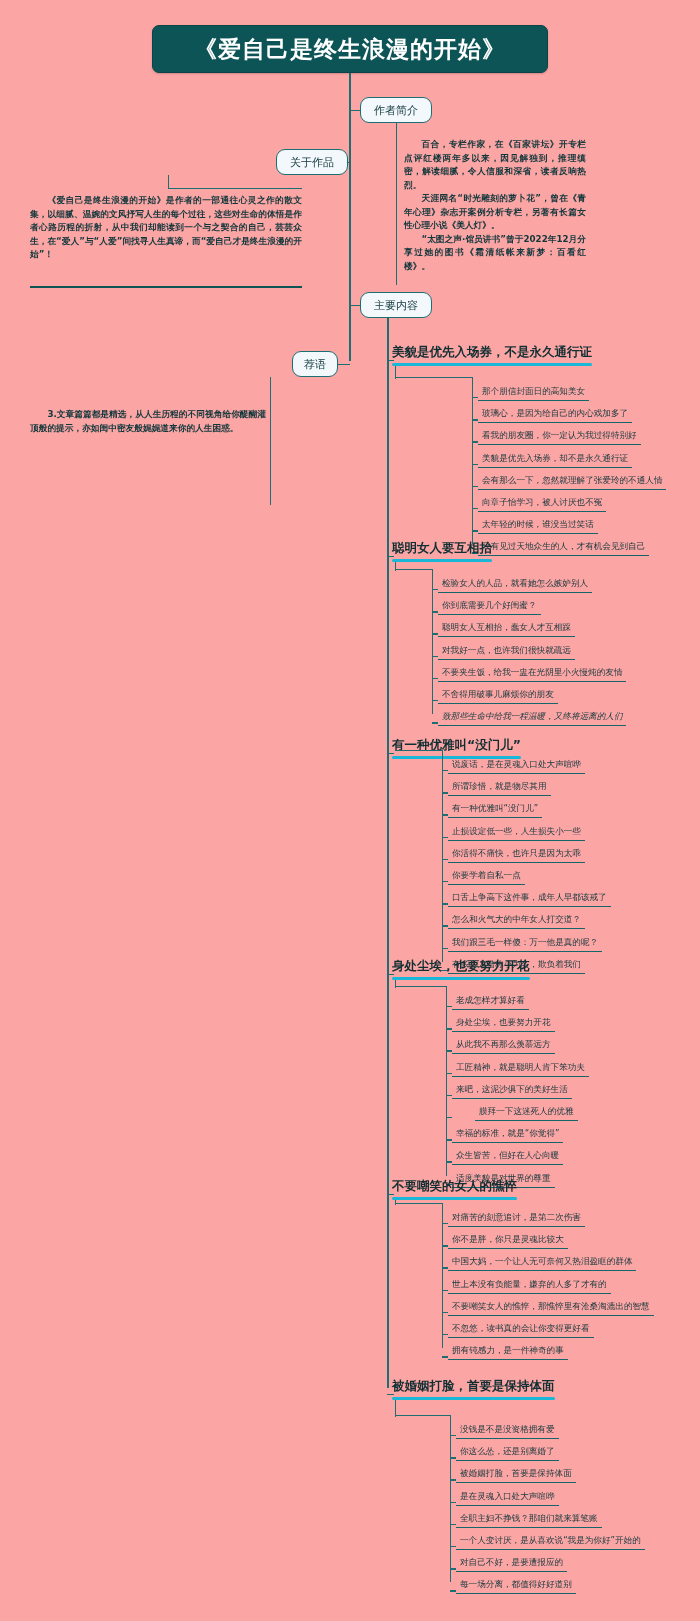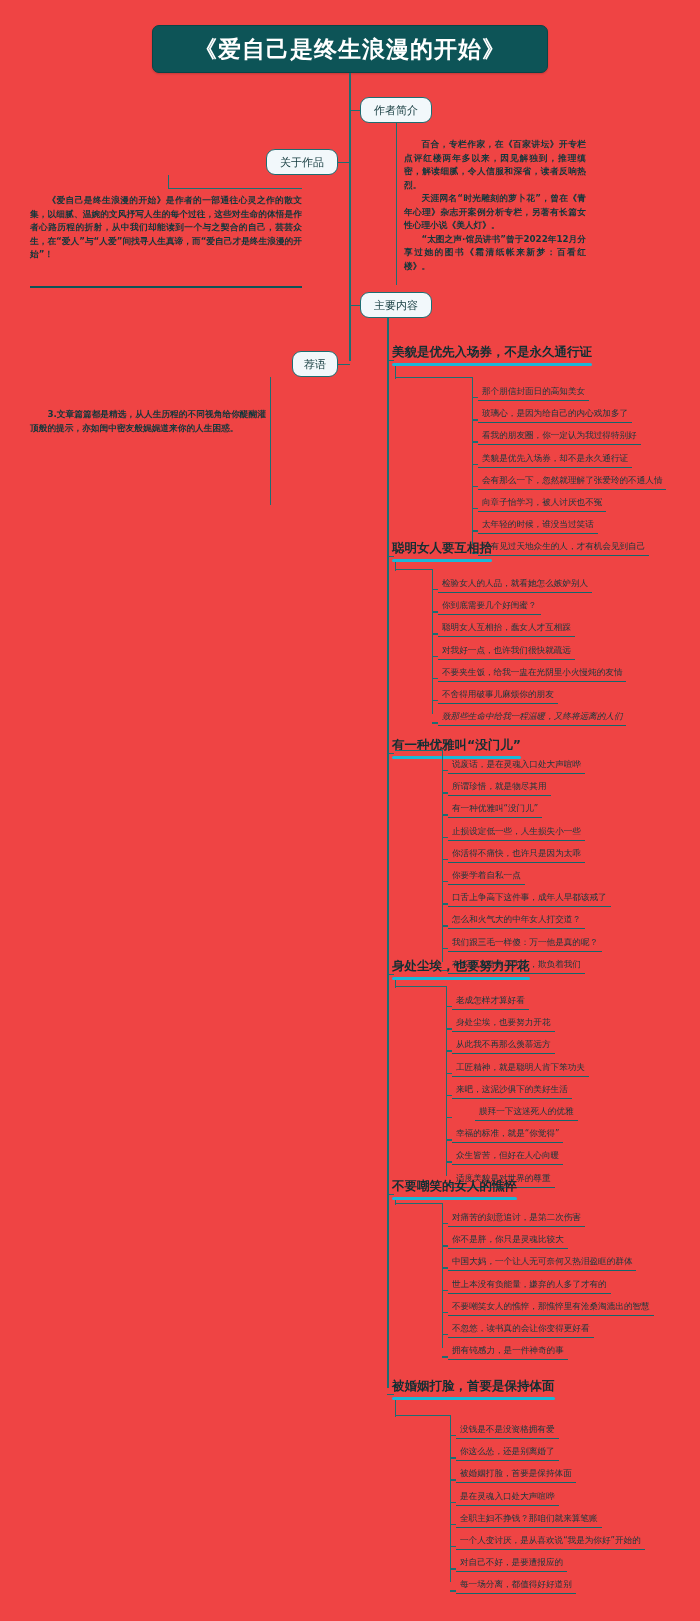--- a/index.html
+++ b/index.html
@@ -15,21 +15,21 @@
     color: #11383c;
     position: relative;
     overflow: hidden;
   }
 
   
   #canvas {
     position: relative;
     width: 700px;
     height: 1621px;
-    background: #ef4444;
+    background: #fca5a5;
   }
 
   
   .root-node {
     position: absolute;
     left: 152px; top: 25px;
     width: 396px; height: 48px;
     background: #0d5457;
     border: 1px solid #0a4447;
     border-radius: 7px;
@@ -125,21 +125,21 @@
   <div class="vline" style="left:396px; top:123px; height:14px;"></div>
   <div class="vline" style="left:396px; top:137px; height:148px;"></div>
 
   <div class="textblock" style="left:404px; top:138px; width:182px;">
     <p>百合，专栏作家，在《百家讲坛》开专栏点评红楼两年多以来，因见解独到，推理缜密，解读细腻，令人信服和深省，读者反响热烈。</p>
     <p>天涯网名“时光雕刻的萝卜花”，曾在《青年心理》杂志开案例分析专栏，另著有长篇女性心理小说《美人灯》。</p>
     <p>“太图之声·馆员讲书”曾于2022年12月分享过她的图书《霜清纸帐来新梦：百看红楼》。</p>
   </div>
 
   <div class="hline" style="left:337px; top:162px; width:13px;"></div>
-  <div class="node" style="left:266px; top:149px; width:72px; height:26px;border-radius:9px;">
+  <div class="node" style="left:276px; top:149px; width:72px; height:26px;border-radius:9px;">
     <span>关于作品</span>
   </div>
   <div class="vline" style="left:168px; top:175px; height:14px;"></div>
   <div class="hline" style="left:168px; top:188px; width:134px;"></div>
 
   <div class="textblock" style="left:30px; top:194px; width:272px;">
     <p>《爱自己是终生浪漫的开始》是作者的一部通往心灵之作的散文集，以细腻、温婉的文风抒写人生的每个过往，这些对生命的体悟是作者心路历程的折射，从中我们却能读到一个与之契合的自己，芸芸众生，在“爱人”与“人爱”间找寻人生真谛，而“爱自己才是终生浪漫的开始”！</p>
   </div>
   <div class="hline thick" style="left:30px; top:286px; width:272px; background:#0d5457;"></div>
 

